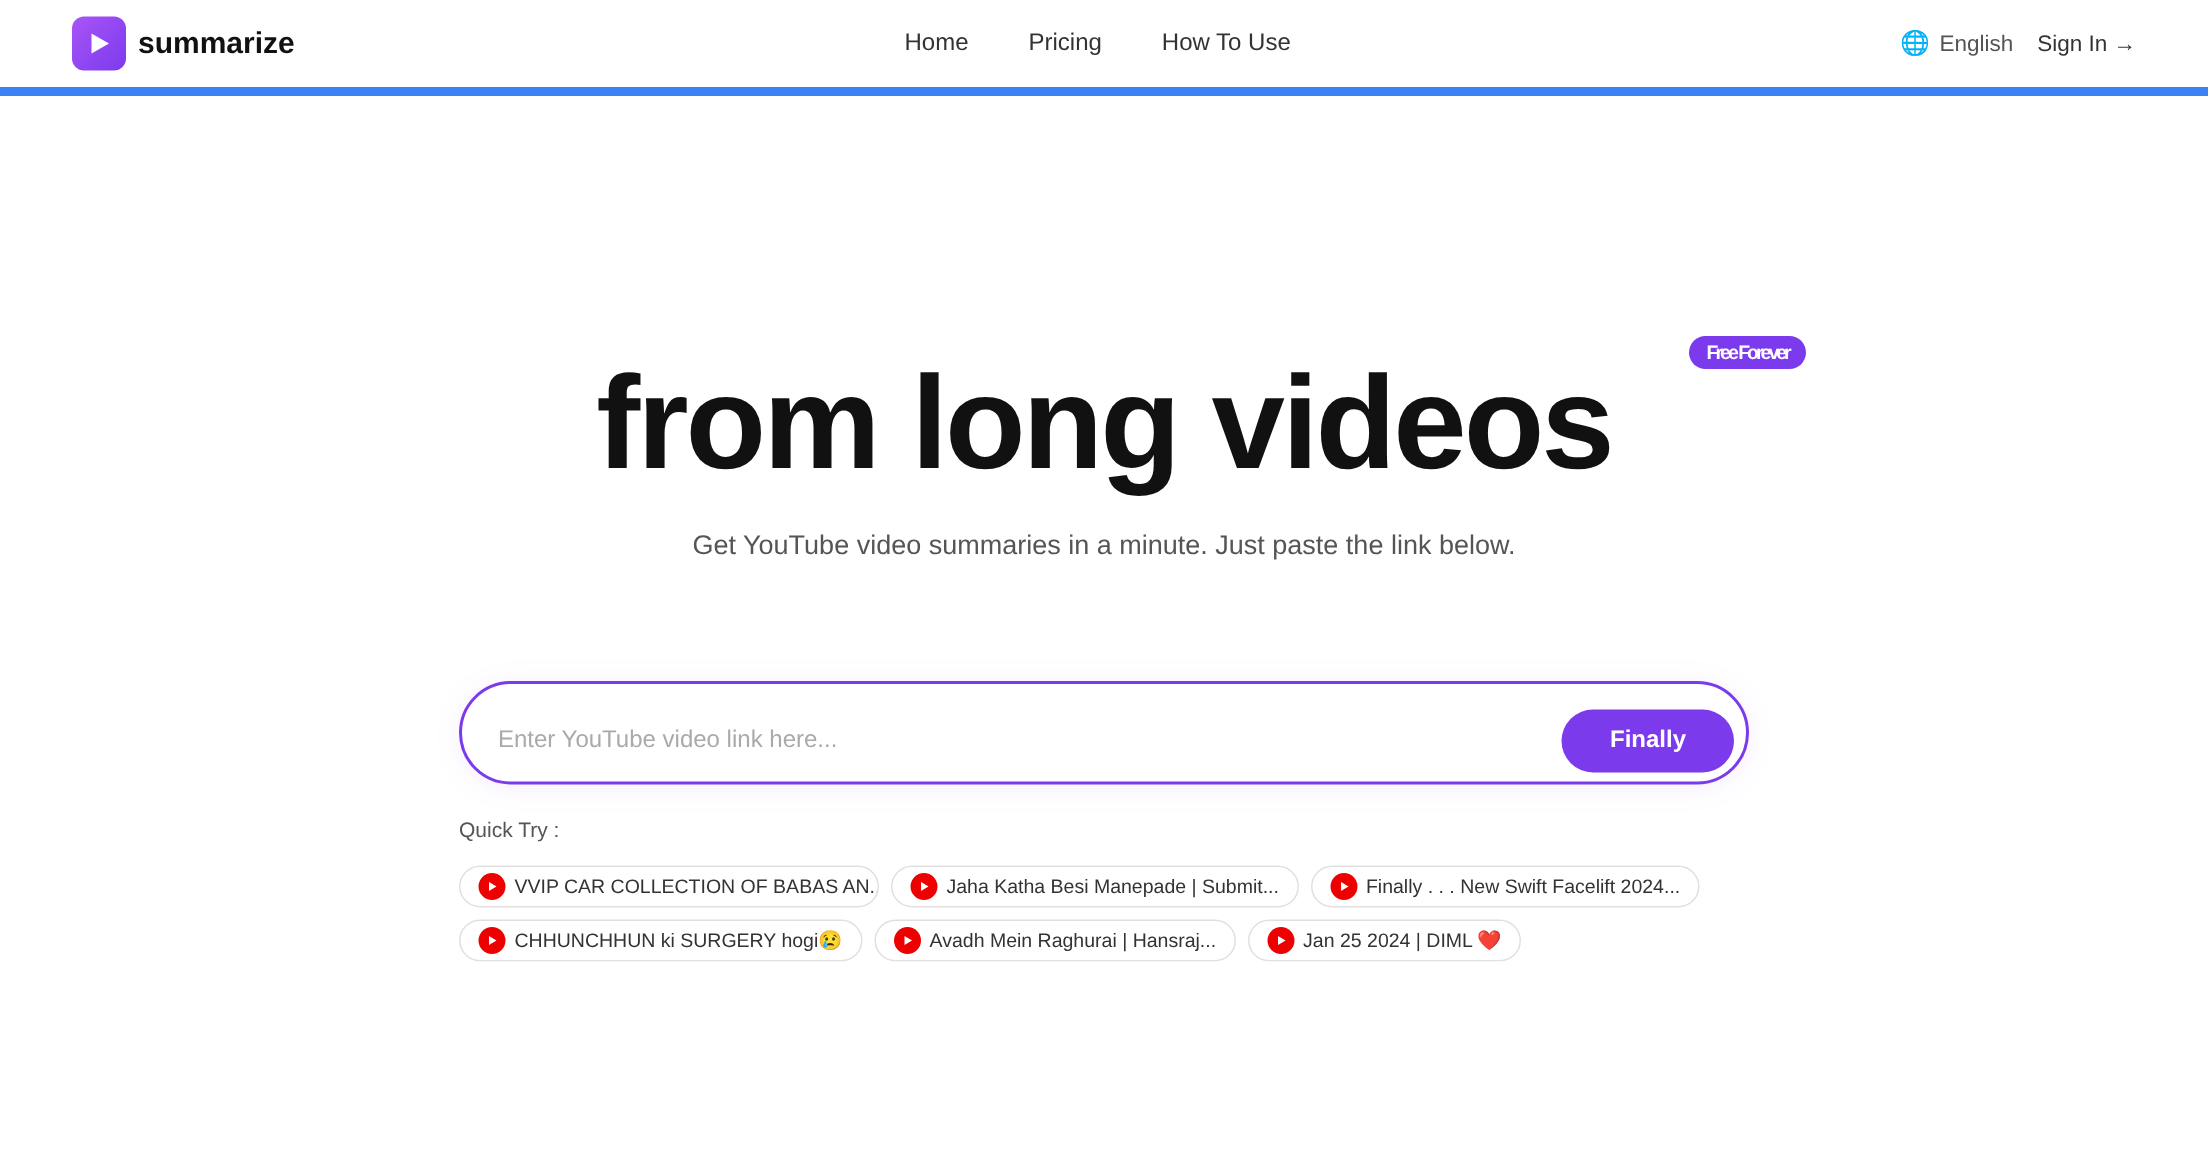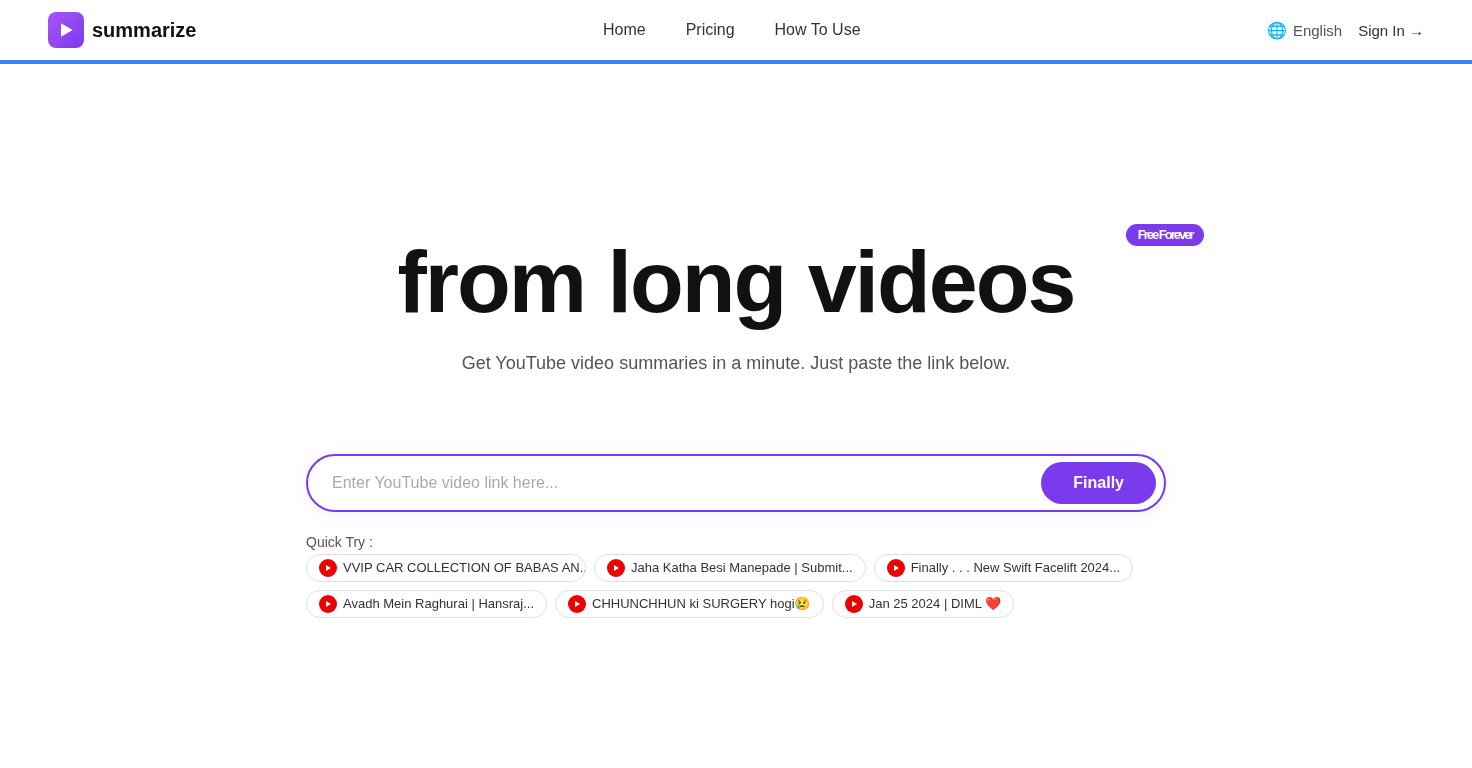--- a/index.html
+++ b/index.html
@@ -1,21 +1,21 @@
 <!DOCTYPE html>
 <html><head>
   <meta charset="utf-8">
   <style>
     * { margin: 0; padding: 0; box-sizing: border-box; }
     body { font-family: -apple-system, BlinkMacSystemFont, 'Segoe UI', sans-serif; background: #fff; color: #111; overflow-x: hidden; }
 
     
     nav {
       display: flex; align-items: center; justify-content: space-between;
-      padding: 0 48px; height: 64px; border-bottom: 4px solid #3b82f6;
+      padding: 0 48px; height: 64px; border-bottom: 6px solid #3b82f6;
       position: sticky; top: 0; background: #fff; z-index: 100;
     }
     .nav-logo { display: flex; align-items: center; gap: 8px; text-decoration: none; }
     .nav-logo-icon {
       width: 36px; height: 36px; background: linear-gradient(135deg, #a855f7, #7c3aed);
       border-radius: 8px; display: flex; align-items: center; justify-content: center;
     }
     .nav-logo-icon svg { width: 20px; height: 20px; fill: white; }
     .nav-logo-text { font-size: 20px; font-weight: 700; color: #111; }
     .nav-links { display: flex; align-items: center; gap: 40px; }
@@ -36,36 +36,36 @@
       position: absolute; top: -12px; right: -130px;
       background: #7c3aed; color: white; font-size: 13px; font-weight: 600;
       padding: 4px 12px; border-radius: 20px; white-space: nowrap;
     }
     .hero-subtitle { margin-top: 24px; font-size: 18px; color: #555; }
 
     
     .search-section { max-width: 900px; margin: 40px auto 0; padding: 0 20px; }
     .search-box {
       display: flex; align-items: center; border: 2px solid #7c3aed; border-radius: 50px;
-      padding: 6px 8px 6px 24px; background: #fff;
+      padding: 17px 8px 6px 24px; background: #fff;
       box-shadow: 0 2px 20px rgba(124,58,237,0.08);
     }
     .search-input {
       flex: 1; border: none; outline: none; font-size: 16px; color: #333;
       background: transparent;
     }
     .search-input::placeholder { color: #aaa; }
     .search-btn {
       background: #7c3aed; color: white; border: none; border-radius: 40px;
       padding: 12px 32px; font-size: 16px; font-weight: 600; cursor: pointer;
       white-space: nowrap;
     }
 
     
-    .quick-try { max-width: 900px; margin: 16px auto 0; padding: 0 20px; display: flex; align-items: flex-start; flex-wrap: wrap; gap: 4px; }
+    .quick-try { max-width: 900px; margin: 16px auto 0; padding: 0 20px; display: flex; align-items: flex-start; flex-wrap: wrap; gap: 16px; }
     .quick-try-label { font-size: 14px; color: #555; margin-right: 4px; padding-top: 6px; white-space: nowrap; }
     .quick-chips { display: flex; flex-wrap: wrap; gap: 8px; }
     .chip {
       display: flex; align-items: center; gap: 6px;
       border: 1px solid #e0e0e0; border-radius: 20px;
       padding: 4px 12px; font-size: 13px; color: #333; cursor: pointer;
       background: #fff; white-space: nowrap; max-width: 280px; overflow: hidden; text-overflow: ellipsis;
     }
     .chip-icon {
       width: 18px; height: 18px; border-radius: 50%; background: #e00; flex-shrink: 0;
@@ -145,29 +145,29 @@
           </svg>
       </div>
       <span>Finally . . . New Swift Facelift 2024...</span>
     </div>
     <div class="chip">
       <div class="chip-icon">
         <svg viewBox="0 0 10 10">
             <polygon points="3,2 8,5 3,8"></polygon>
           </svg>
       </div>
-      <span>Avadh Mein Raghurai | Hansraj...</span>
+      <span>CHHUNCHHUN ki SURGERY hogi😢</span>
     </div>
     <div class="chip">
       <div class="chip-icon">
         <svg viewBox="0 0 10 10">
             <polygon points="3,2 8,5 3,8"></polygon>
           </svg>
       </div>
-      <span>CHHUNCHHUN ki SURGERY hogi😢</span>
+      <span>Avadh Mein Raghurai | Hansraj...</span>
     </div>
     <div class="chip">
       <div class="chip-icon">
         <svg viewBox="0 0 10 10">
             <polygon points="3,2 8,5 3,8"></polygon>
           </svg>
       </div>
       <span>Jan 25 2024 | DIML ❤️</span>
     </div>
   </div>

